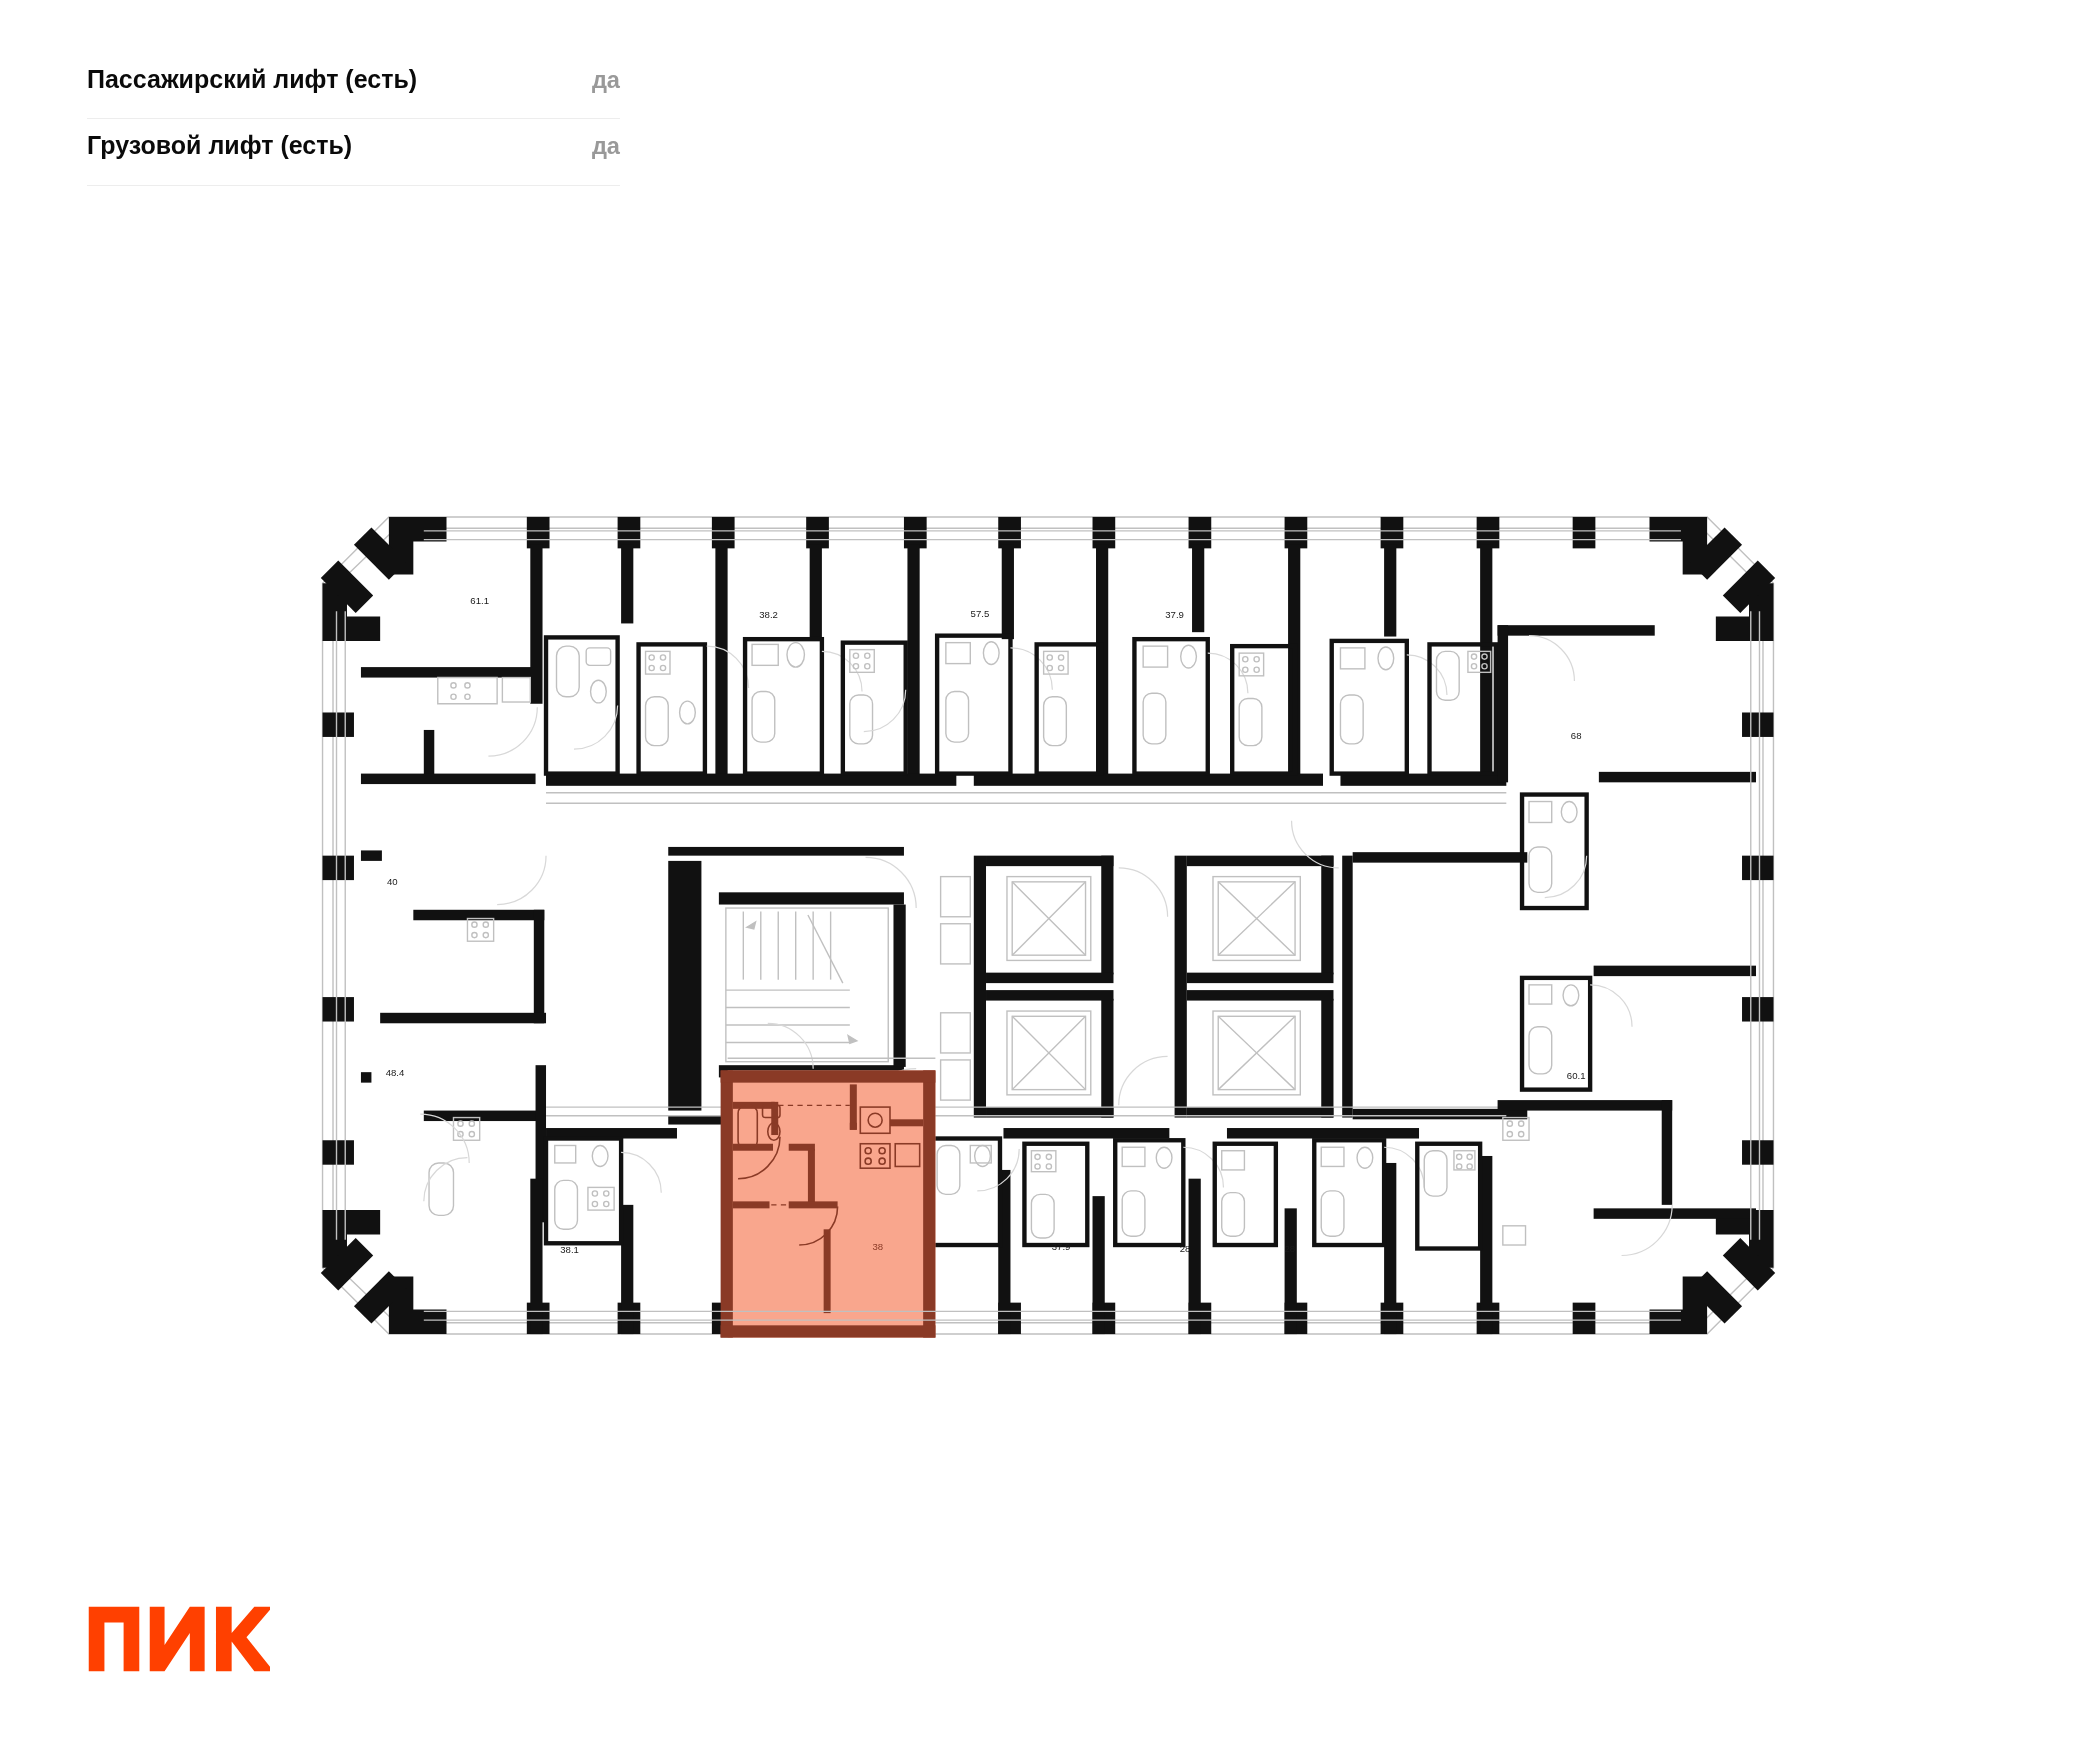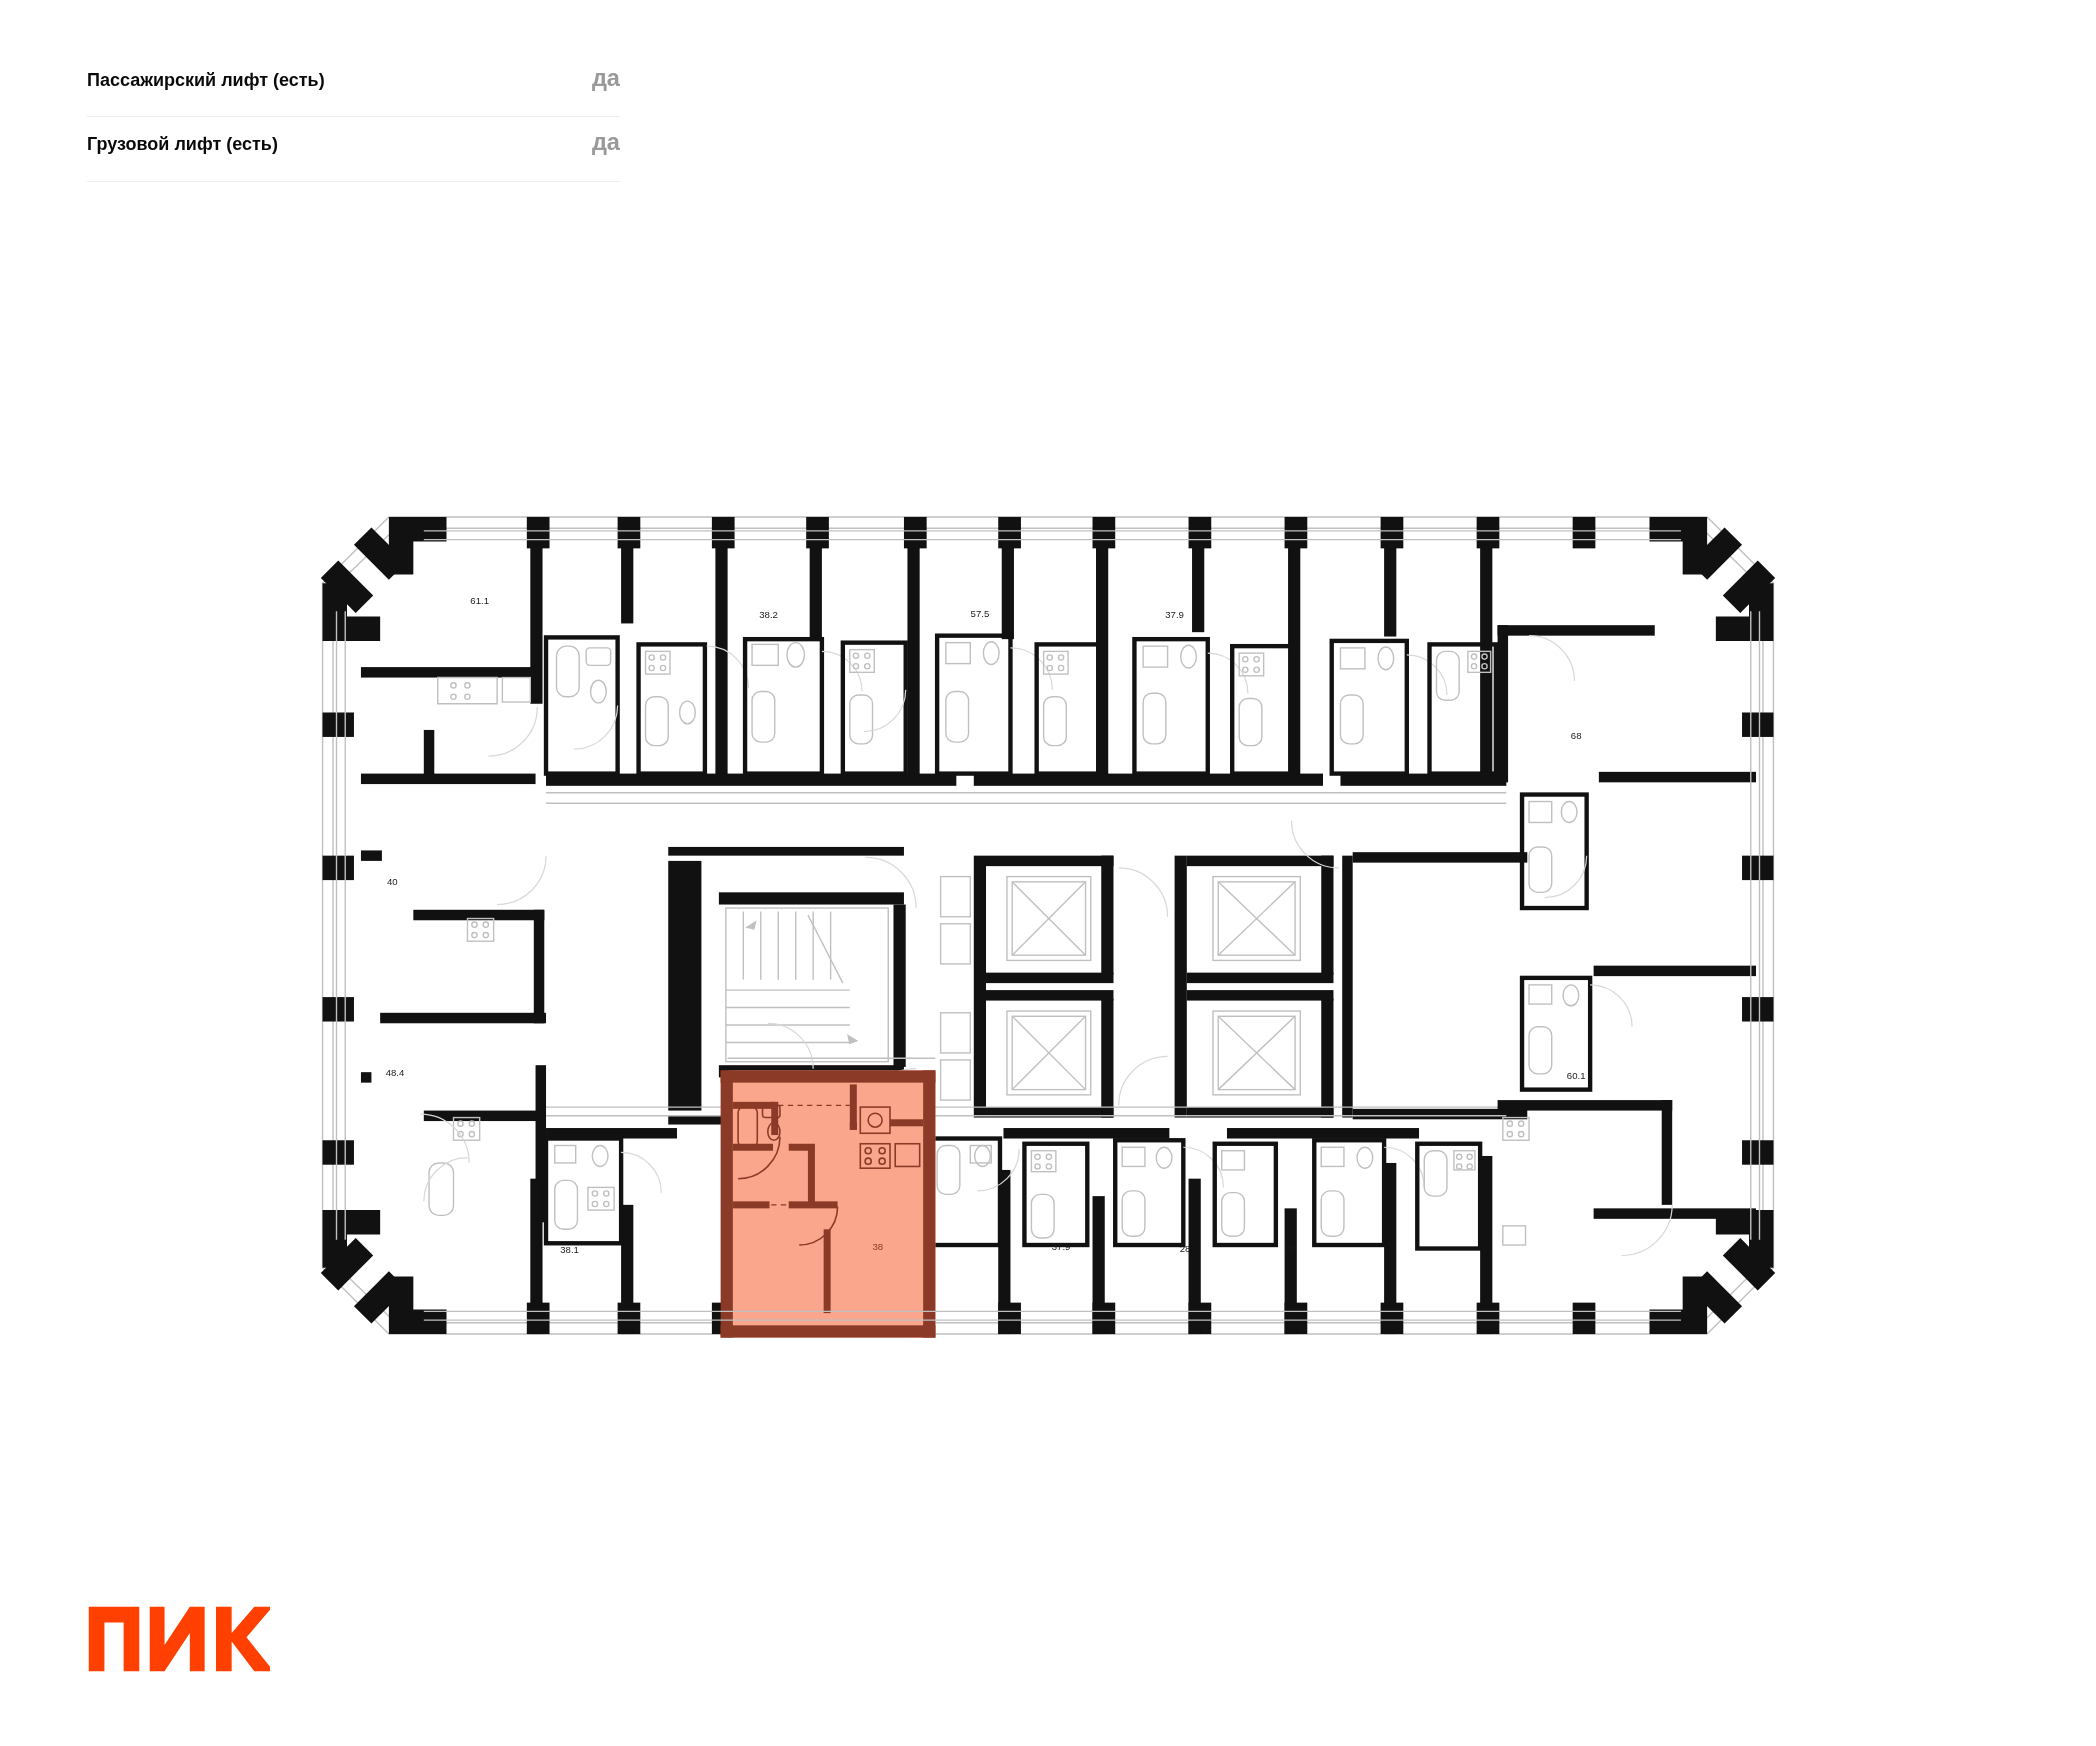--- a/index.html
+++ b/index.html
@@ -56,21 +56,21 @@
   }
   .info-row {
     display: flex;
     justify-content: space-between;
     align-items: baseline;
     padding: 12.2px 0 24.5px 0;
     border-bottom: 1.7px solid #ededed;
   }
   .info-row:first-child { padding-top: 3.5px; }
   .info-label {
-    font-size: 18px;
+    font-size: 25px;
     font-weight: 700;
     color: #0a0a0a;
     letter-spacing: 0px;
   }
   .info-value {
     font-size: 23.6px;
     font-weight: 700;
     color: #999999;
   }
 

